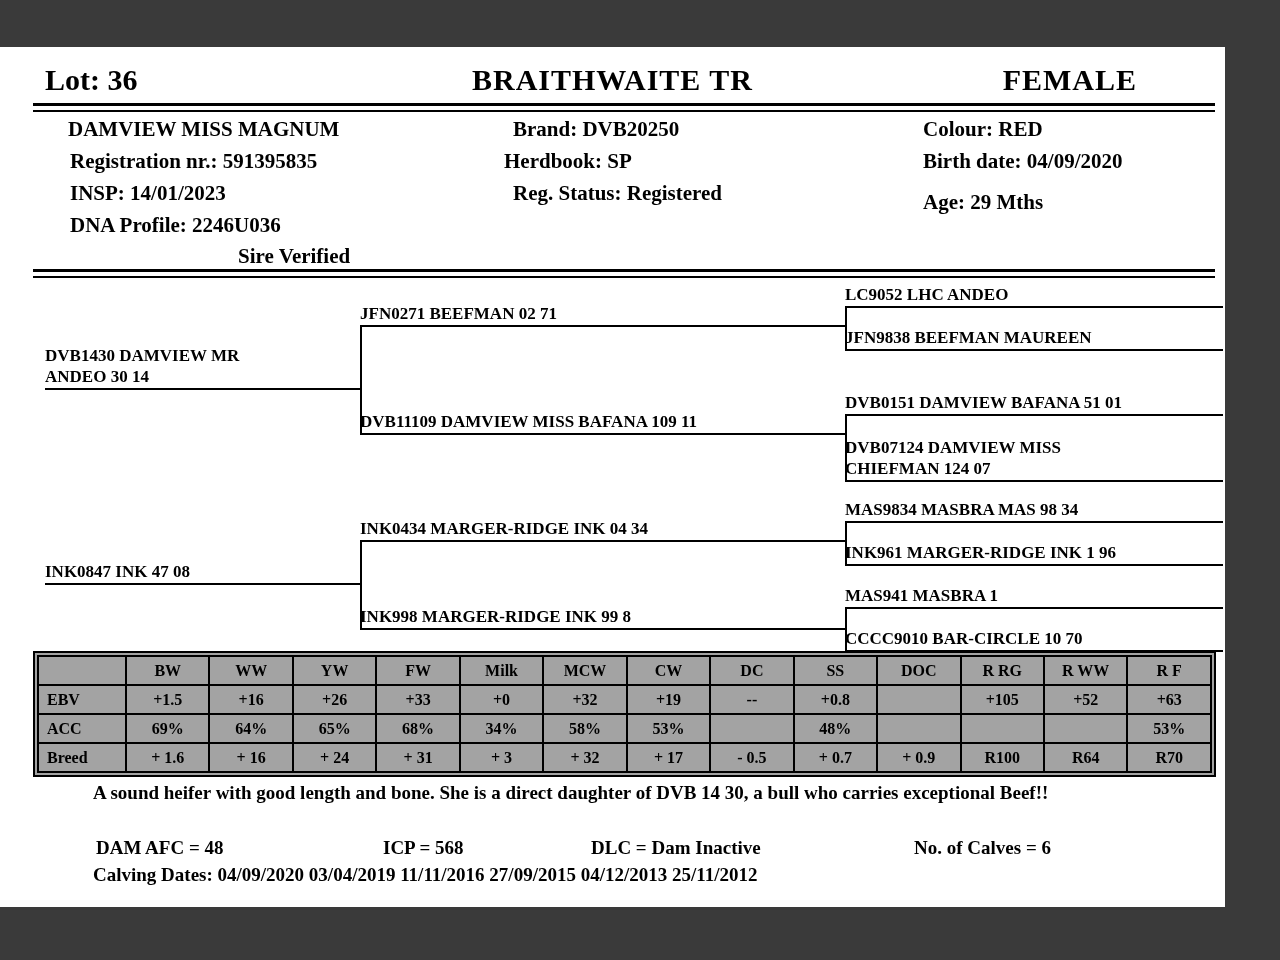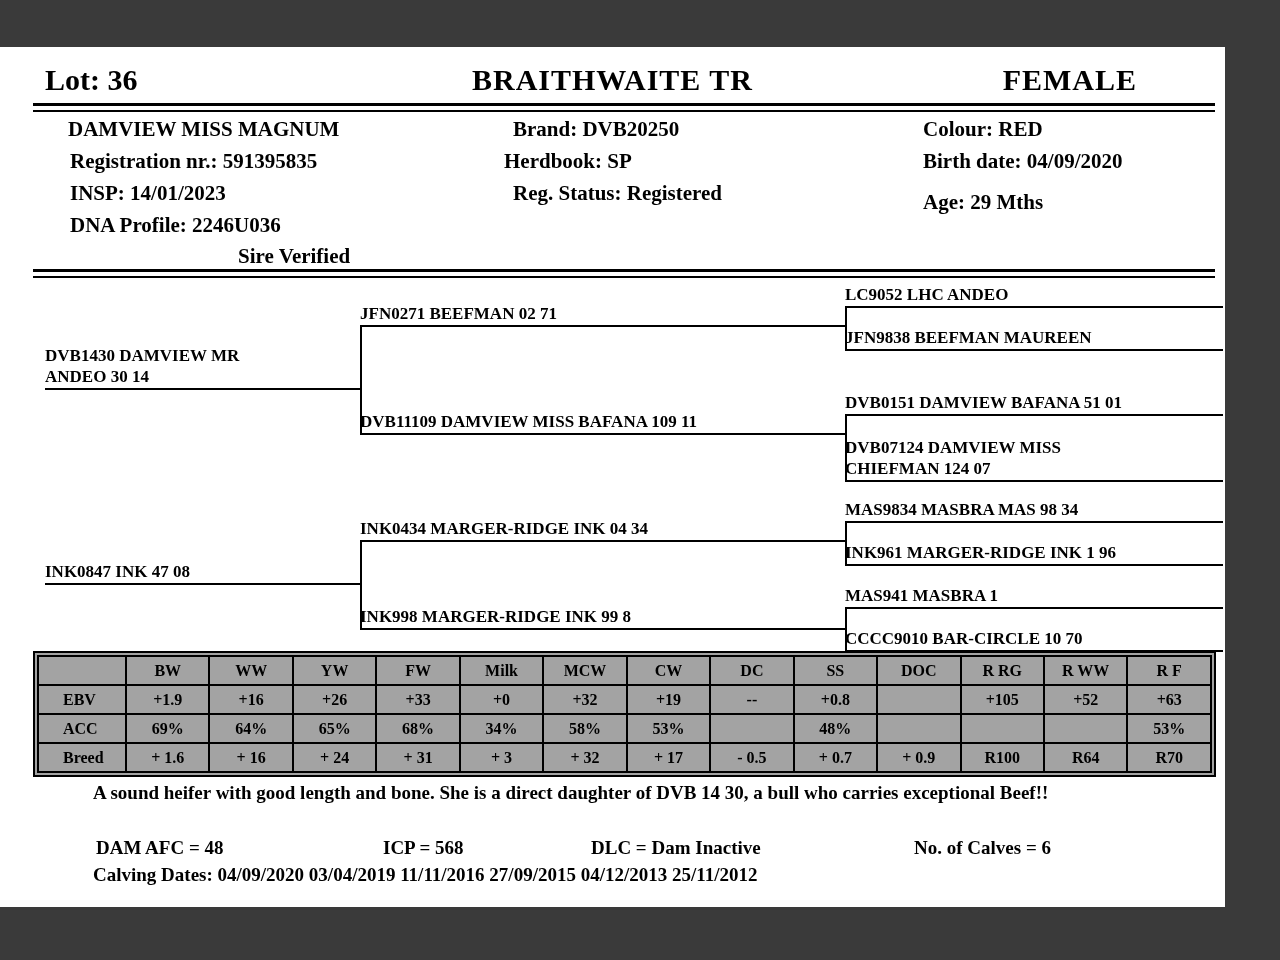--- a/index.html
+++ b/index.html
@@ -49,21 +49,21 @@
   table { width: 100%; border-collapse: collapse; table-layout: fixed; }
   th, td {
     border: 2px solid #000;
     font-weight: bold;
     text-align: center;
     font-size: 16px;
     padding: 3px 2px;
     height: 29px;
     overflow: hidden;
   }
-  td.rowlabel { text-align: left; padding-left: 24px; font-family: Liberation Serif, serif; }
+  td.rowlabel { text-align: left; padding-left: 8px; font-family: Liberation Serif, serif; }
   
   .note-line { position: absolute; font-size: 19px; white-space: nowrap; margin-left: 48px; }
 </style>
 </head>
 <body>
 
 <div class="page">
 
   <div class="hdr-lot">Lot:  36</div>
   <div class="hdr-title">BRAITHWAITE TR</div>
@@ -171,21 +171,21 @@
             <th>CW</th>
             <th>DC</th>
             <th>SS</th>
             <th>DOC</th>
             <th>R RG</th>
             <th>R WW</th>
             <th>R F</th>
           </tr>
           <tr>
             <td class="rowlabel">EBV</td>
-            <td>+1.9</td>
+            <td>+1.5</td>
             <td>+16</td>
             <td>+26</td>
             <td>+33</td>
             <td>+0</td>
             <td>+32</td>
             <td>+19</td>
             <td>--</td>
             <td>+0.8</td>
             <td></td>
             <td>+105</td>

